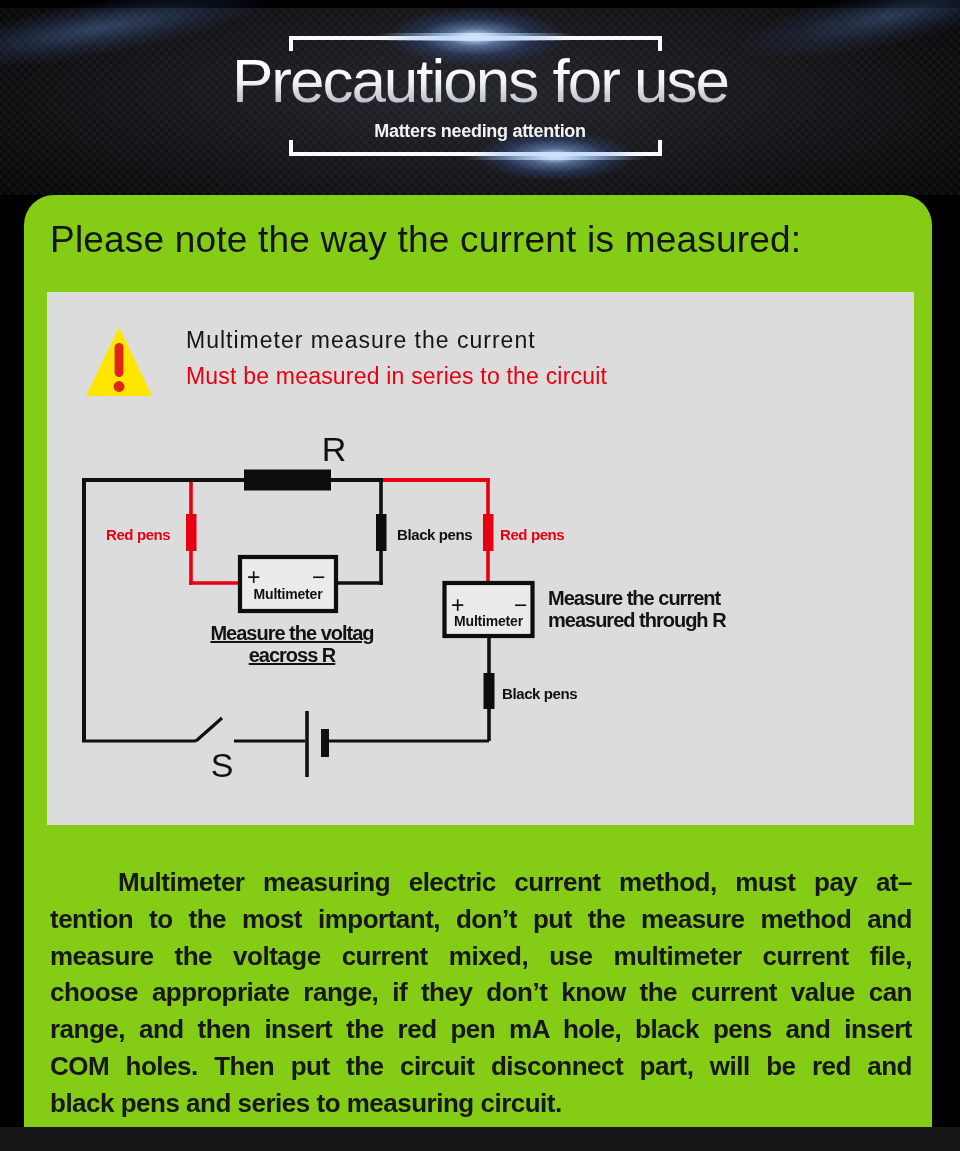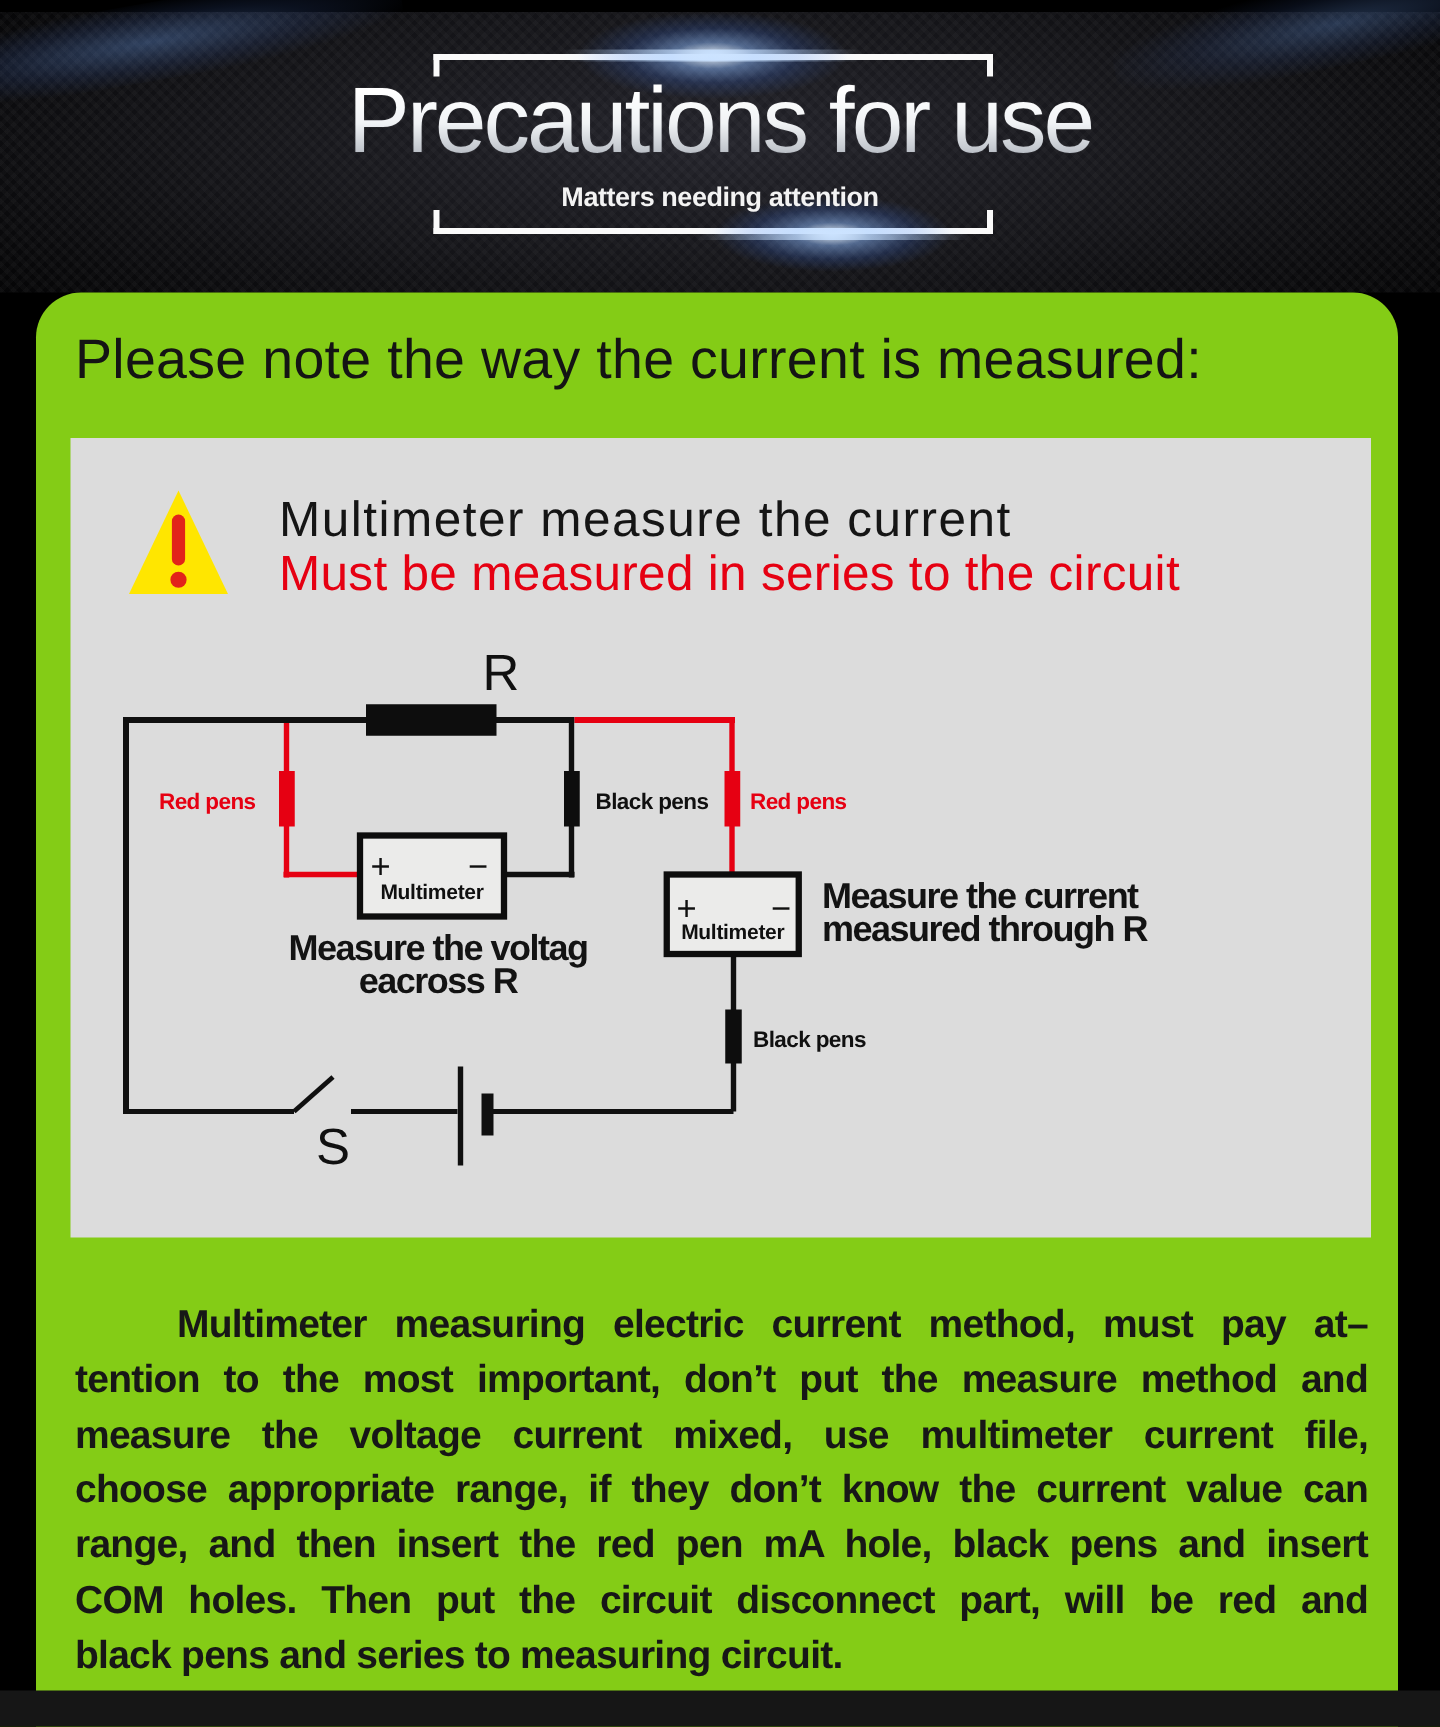--- a/index.html
+++ b/index.html
@@ -45,41 +45,41 @@
 
   
   .panel { position:absolute; left:24px; top:195px; width:908px; height:1132px; background:#84cc16;border-radius:30px; }
   .heading { position:absolute; left:26px; top:24px; font-size:37px; letter-spacing:0.2px;
     color:#141414; font-weight:normal; line-height:1.15; white-space:nowrap; }
 
   
   .diagram-box { position:absolute; left:23px; top:97px; width:867px; height:533px; background:#dcdcdc; }
   .diagram-box svg { position:absolute; left:0; top:0; width:867px; height:533px; display:block; }
   .dlabel { position:absolute; color:#101010; line-height:1; white-space:nowrap; }
-  .warn-line { font-size:33px; line-height:1; }
+  .warn-line { font-size:23px; line-height:1; }
   .warn-1 { left:139px; top:37px; letter-spacing:1px; color:#151515; }
   .warn-2 { left:139px; top:73px; letter-spacing:0.2px; color:#e60012; }
   .r-label  { left:252px; top:140px; width:70px; text-align:center; font-size:34px; }
   .s-label  { left:140px; top:456px; width:70px; text-align:center; font-size:34px; }
   .pen-label { font-size:15px; font-weight:bold; letter-spacing:-0.4px; }
   .pen-red  { color:#e60012; }
   .pen-l { left:59px;  top:235px; }
   .pen-m { left:350px; top:235px; }
   .pen-r { left:453px; top:235px; }
   .pen-b { left:455px; top:394px; }
   .mm-sign { font-size:23px; letter-spacing:0; }
   .mm1-plus  { left:200px; top:274px; }
   .mm1-minus { left:265px; top:274px; }
   .mm2-plus  { left:404px; top:302px; }
   .mm2-minus { left:467px; top:302px; }
   .mm-name { font-size:14px; font-weight:bold; letter-spacing:-0.2px; text-align:center; }
   .mm1-name { left:193px; top:295px; width:96px; }
   .mm2-name { left:397px; top:322px; width:89px; }
-  .caption { font-size:24px; font-weight:bold; letter-spacing:-1px; line-height:22px; color:#131313; }
-  .caption-1 { left:245px; top:330px; transform:translateX(-50%); text-align:center; }
+  .caption { font-size:20px; font-weight:bold; letter-spacing:-1px; line-height:22px; color:#131313; }
+  .caption-1 { left:245px; top:330px; transform:translateX(-50%); text-align:center;text-decoration:underline; }
   .caption-2 { left:501px; top:295px; text-align:left; }
 
   
   .paragraph { position:absolute; left:26px; top:632px; width:862px; color:#171717;margin-top:37px; }
   .pline { font-size:26px; font-weight:bold; letter-spacing:-0.5px; line-height:36.8px;
     text-align:justify; text-align-last:justify; white-space:normal; }
   .pline.first { text-indent:68px; }
   .pline.last  { text-align-last:left; }
 
   .bottom-bar { position:absolute; left:0; top:1127px; width:960px; height:24px; background:#161616; }

